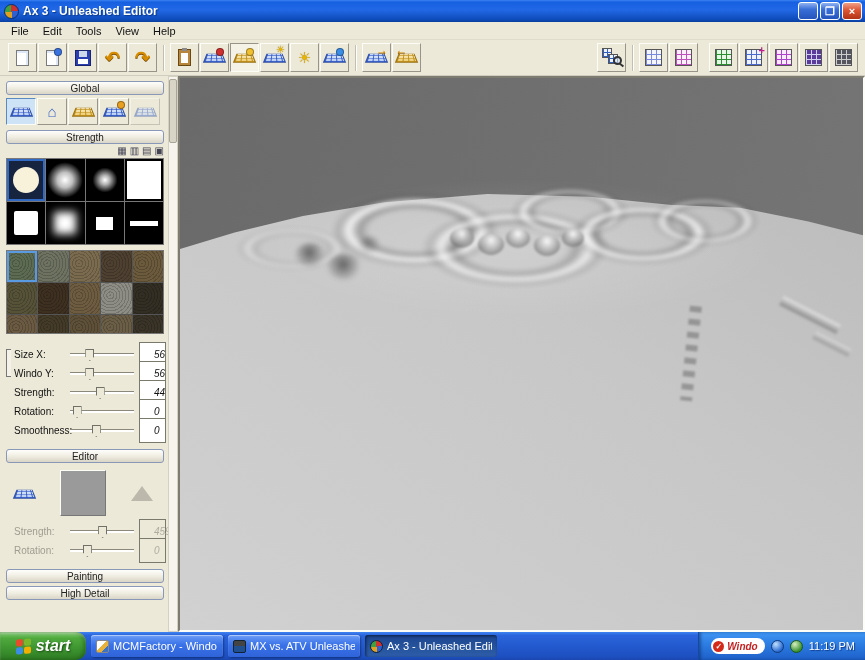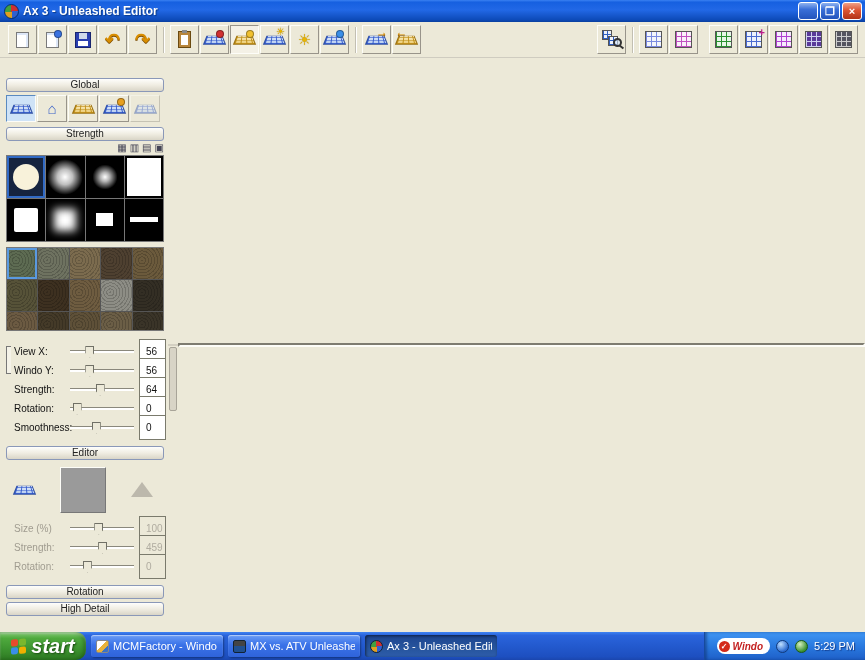--- a/index.html
+++ b/index.html
@@ -72,21 +72,21 @@
     background:
       repeating-linear-gradient(90deg,#3060c0 0 1px, transparent 1px 4px),
       repeating-linear-gradient(0deg,#3060c0 0 1px, transparent 1px 4px), #eef2fa; }
   .mag { position:absolute; width:9px; height:9px; border:2px solid #333; border-radius:50%;
     right:3px; bottom:6px; background:rgba(210,230,255,.6); }
   .mag::after { content:""; position:absolute; width:5px; height:2px; background:#333;
     bottom:-3px; right:-4px; transform:rotate(40deg); }
   .plus-glyph { position:absolute; top:1px; right:2px; color:#c02090; font-weight:bold; font-size:11px; line-height:1; }
 
   
-  .workspace { flex:1; display:flex; background:#ece9d8; min-height:0;align-items:center; }
+  .workspace { flex:1; display:flex; background:#ece9d8; min-height:0; }
   .sidepanel { width:168px; flex:0 0 168px; padding:3px 0 0 6px; }
   .sect-btn, .panel-btn { width:158px; height:14px; margin:2px 0; border:1px solid #8a98b8; border-radius:3px;
     background:linear-gradient(180deg,#fefefc 0%,#f0ede2 50%,#d9d5c7 100%);
     font-size:10px; color:#222; display:flex; align-items:center; justify-content:center; }
   .gicons { display:flex; gap:1px; margin:3px 0 5px 0; }
   .gicon { width:30px; height:27px; background:#ece9d8; position:relative;
     border:1px solid; border-color:#fdfdf8 #98948a #98948a #fdfdf8;
     display:flex; align-items:center; justify-content:center; }
   .gicon.pressed { background:#cfe3f7; border-color:#5a8ac0 #fdfdf8 #fdfdf8 #5a8ac0; }
   .gicon.disabled { opacity:.45; }
@@ -119,21 +119,21 @@
   .sliders { position:relative; margin-top:11px; padding-left:8px; width:160px; }
   .link-xy { position:absolute; left:0; top:4px; width:5px; height:28px;
     border:1px solid #777; border-right:none; background:#f4f2e8; }
   .slider-row { display:flex; align-items:center; height:19px; }
   .slider-label { width:54px; font-size:10px; color:#111; white-space:nowrap; }
   .slider-row.disabled .slider-label { color:#a09c90; }
   .slider-track { flex:1; height:3px; background:#fff; border-top:1px solid #8a887c; margin:0 5px 0 2px; position:relative; }
   .slider-thumb { position:absolute; top:-5px; width:9px; height:12px; background:#ece9d8;
     border:1px solid #707066; clip-path:polygon(0 0,100% 0,100% 62%,50% 100%,0 62%); }
   .slider-value { width:27px; height:25px; border:1px solid #7a7a6c; background:#fff;
-    font-size:10px; color:#111; display:flex; align-items:center; padding-left:6px; }
+    font-size:10px; color:#111; display:flex; align-items:center; padding-left:14px;font-style:italic; }
   .slider-row.disabled .slider-value { background:#ece9d8; color:#b0aca0; }
 
   .blocks-row { width:158px; display:flex; align-items:center; justify-content:space-between; padding:5px 6px 6px 2px; }
   .block-tool { width:32px; height:30px; display:flex; align-items:center; justify-content:center; position:relative; }
   .block-preview { width:46px; height:46px; background:#9a9a9a; border:1px solid; border-color:#fdfdf8 #777 #777 #fdfdf8; }
   .pyr { width:0; height:0; border-left:11px solid transparent; border-right:11px solid transparent;
     border-bottom:15px solid #bcb8ac; }
 
   .panel-btn { margin-top:3px; }
   .panel-btn.first { margin-top:9px; }
@@ -160,21 +160,21 @@
     background:repeating-linear-gradient(180deg, rgba(60,60,60,.35) 0 6px, transparent 6px 13px); }
   .ridge { position:absolute; filter:blur(1.5px);
     background:linear-gradient(180deg, rgba(255,255,255,.6), rgba(0,0,0,.3)); }
   .shade { position:absolute; background:radial-gradient(ellipse, rgba(255,255,255,.16), transparent 70%); }
 
   
   .taskbar { height:28px; flex:0 0 28px; display:flex; align-items:stretch;
     background:linear-gradient(180deg,#3f83f2 0%,#2a64dc 12%,#2258cc 55%,#1d4fc0 88%,#1a46ae 100%); }
   .start-btn { width:86px; display:flex; align-items:center; justify-content:center; gap:5px;
     background:linear-gradient(180deg,#8cd47c 0%,#4faa3e 22%,#3d9430 60%,#2e7a23 100%);
-    border-radius:0 10px 10px 0; color:#fff; font-style:italic; font-weight:bold; font-size:20px;
+    border-radius:0 10px 10px 0; color:#fff; font-style:italic; font-weight:bold; font-size:16px;
     text-shadow:1px 1px 2px #1c4a12; box-shadow:inset -2px 0 4px rgba(20,70,10,.55), inset 0 2px 2px rgba(255,255,255,.4); }
   .flag { width:15px; height:15px; display:grid; grid-template-columns:1fr 1fr; gap:1px; transform:skewY(-4deg); }
   .flag div { border-radius:2px; }
   .f-r { background:#e84b2c; } .f-g { background:#7ab82e; } .f-b { background:#3a8ee8; } .f-y { background:#f0b000; }
   .task-btn { width:132px; margin:3px 0 3px 5px; border-radius:3px; display:flex; align-items:center; gap:4px;
     padding:0 5px; color:#fff; font-size:11px;
     background:linear-gradient(180deg,#6a9cf6 0%,#3a72e8 45%,#2f63da 100%);
     box-shadow:inset 0 1px 1px rgba(255,255,255,.5), 1px 1px 2px rgba(0,0,0,.35); }
   .task-btn.active { background:linear-gradient(180deg,#1c448f 0%,#27559d 60%,#2d5cab 100%);
     box-shadow:inset 1px 1px 3px rgba(0,0,0,.55); }
@@ -207,20 +207,27 @@
         <span>_</span>
       </div>
     <div class="winbtn max">
         <span>❐</span>
       </div>
     <div class="winbtn close">
         <span>×</span>
       </div>
   </div>
 
+  <div class="menubar">
+    <span class="menu-item">File</span>
+    <span class="menu-item">Edit</span>
+    <span class="menu-item">Tools</span>
+    <span class="menu-item">View</span>
+    <span class="menu-item">Help</span>
+  </div>
 
   <div class="toolbar">
     <div class="tbtn">
         <div class="page"></div>
       </div>
     <div class="tbtn">
         <div class="page"></div>
         <div class="accent" style="background:#3a72e0"></div>
       </div>
     <div class="tbtn">
@@ -373,39 +380,39 @@
           <div class="texture" style="background-color: rgb(68, 58, 40);"></div>
           <div class="texture" style="background-color: rgb(94, 80, 56);"></div>
           <div class="texture" style="background-color: rgb(107, 94, 70);"></div>
           <div class="texture" style="background-color: rgb(58, 52, 40);"></div>
         </div>
       </div>
 
       <div class="sliders">
         <div class="link-xy"></div>
         <div class="slider-row">
-          <span class="slider-label">View X:</span>
+          <span class="slider-label">Size X:</span>
           <div class="slider-track">
               <div class="slider-thumb" style="left:24%"></div>
             </div>
           <div class="slider-value">56</div>
         </div>
         <div class="slider-row">
           <span class="slider-label">Windo Y:</span>
           <div class="slider-track">
               <div class="slider-thumb" style="left:24%"></div>
             </div>
           <div class="slider-value">56</div>
         </div>
         <div class="slider-row">
           <span class="slider-label">Strength:</span>
           <div class="slider-track">
               <div class="slider-thumb" style="left:40%"></div>
             </div>
-          <div class="slider-value">64</div>
+          <div class="slider-value">44</div>
         </div>
         <div class="slider-row">
           <span class="slider-label">Rotation:</span>
           <div class="slider-track">
               <div class="slider-thumb" style="left:4%"></div>
             </div>
           <div class="slider-value">0</div>
         </div>
         <div class="slider-row">
           <span class="slider-label">Smoothness:</span>
@@ -423,43 +430,36 @@
             <div class="gp"></div>
           </div>
         <div class="block-preview"></div>
         <div class="block-tool">
             <div class="pyr"></div>
           </div>
       </div>
 
       <div class="sliders" style="margin-top:0">
         <div class="slider-row disabled">
-          <span class="slider-label">Size (%)</span>
-          <div class="slider-track">
-              <div class="slider-thumb" style="left:38%"></div>
-            </div>
-          <div class="slider-value">100</div>
-        </div>
-        <div class="slider-row disabled">
           <span class="slider-label">Strength:</span>
           <div class="slider-track">
               <div class="slider-thumb" style="left:44%"></div>
             </div>
           <div class="slider-value">459</div>
         </div>
         <div class="slider-row disabled">
           <span class="slider-label">Rotation:</span>
           <div class="slider-track">
               <div class="slider-thumb" style="left:20%"></div>
             </div>
           <div class="slider-value">0</div>
         </div>
       </div>
 
-      <div class="panel-btn first">Rotation</div>
+      <div class="panel-btn first">Painting</div>
       <div class="panel-btn">High Detail</div>
 
     </div>
 
     <div class="vscroll">
       <div class="vthumb"></div>
     </div>
 
     <div class="viewport">
       <div class="sky"></div>
@@ -510,17 +510,17 @@
       <div class="task-ico ti-3"></div>
       <span class="task-label">Ax 3 - Unleashed Editor</span>
     </div>
     <div class="tray">
       <div class="norton">
         <span class="norton-check">✓</span>
         <span>Windo</span>
       </div>
       <div class="tray-dot td-blue"></div>
       <div class="tray-dot td-green"></div>
-      <span class="clock">5:29 PM</span>
+      <span class="clock">11:19 PM</span>
     </div>
   </div>
 
 </div>
 
 </body></html>

